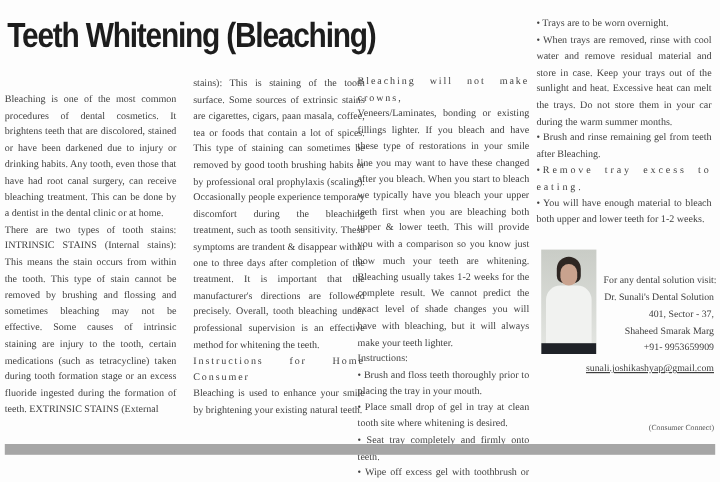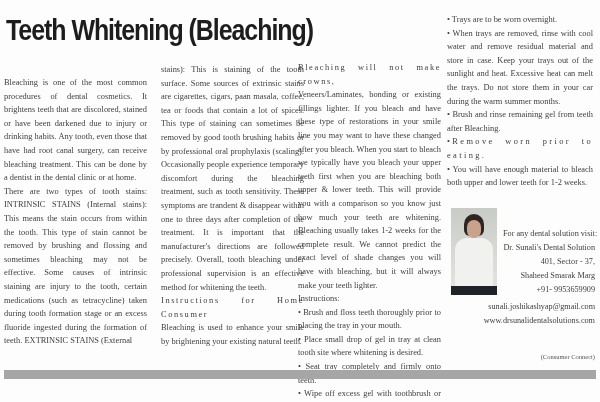--- a/index.html
+++ b/index.html
@@ -37,21 +37,21 @@
     .photo .face { position:absolute; left:16px; top:12px; width:14px; height:18px; border-radius:7px; background:#c9a28e; }
     .photo .coat { position:absolute; left:4px; top:30px; width:38px; height:50px; border-radius:12px 12px 2px 2px; background:#f1f2f0; }
     .photo .desk { position:absolute; left:0; top:78px; width:46px; height:9px; background:#1f2228; }
     .contact-text {
       position: absolute; right: 0; top: 24px; width: 92px;
       text-align: right; font-size: 8.2px; line-height: 14px; color: #3e3e3e;
     }
     .contact-line { display:block; white-space: nowrap; }
     .links {
       position: absolute; right: 0; top: 97px; width: 146px; text-align: right;
-      font-size: 8.2px; line-height: 14px; color: #3e3e3e;
+      font-size: 8.2px; line-height: 14px; color: #3e3e3e; text-decoration: underline;
     }
     .consumer {
       position: absolute; right: 0; top: 147px; font-size: 6.5px; color: #555;
     }
     .bottom-bar {
       position: absolute; left: 4px; top: 370px; width: 592px; height: 9px;
       background: #a6a6a6;
     }
   </style>
 </head>
@@ -77,38 +77,37 @@
   <p>• Brush and floss teeth thoroughly prior to placing the tray in your mouth.</p>
   <p>• Place small drop of gel in tray at clean tooth site where whitening is desired.</p>
   <p>• Seat tray completely and firmly onto teeth.</p>
   <p>• Wipe off excess gel with toothbrush or clean finger.</p>
 </div>
 
 <div class="col c4">
   <p>• Trays are to be worn overnight.</p>
   <p>• When trays are removed, rinse with cool water and remove residual material and store in case. Keep your trays out of the sunlight and heat. Excessive heat can melt the trays. Do not store them in your car during the warm summer months.</p>
   <p>• Brush and rinse remaining gel from teeth after Bleaching.</p>
-  <p class="wide">•Remove worn prior to eating.</p>
+  <p class="wide">•Remove tray excess to eating.</p>
   <p>• You will have enough material to bleach both upper and lower teeth for 1-2 weeks.</p>
 
   <div class="contact">
     <div class="photo">
       <div class="coat"></div>
       <div class="hair"></div>
       <div class="face"></div>
       <div class="desk"></div>
     </div>
     <div class="contact-text">
       <span class="contact-line">For any dental solution visit:</span>
       <span class="contact-line">Dr. Sunali's Dental Solution</span>
       <span class="contact-line">401, Sector - 37,</span>
       <span class="contact-line">Shaheed Smarak Marg</span>
       <span class="contact-line">+91- 9953659909</span>
     </div>
     <div class="links">
       <span class="contact-line">sunali.joshikashyap@gmail.com</span>
-      <span class="contact-line">www.drsunalidentalsolutions.com</span>
     </div>
     <div class="consumer">(Consumer Connect)</div>
   </div>
 </div>
 
 <div class="bottom-bar"></div>
 
 </body></html>

